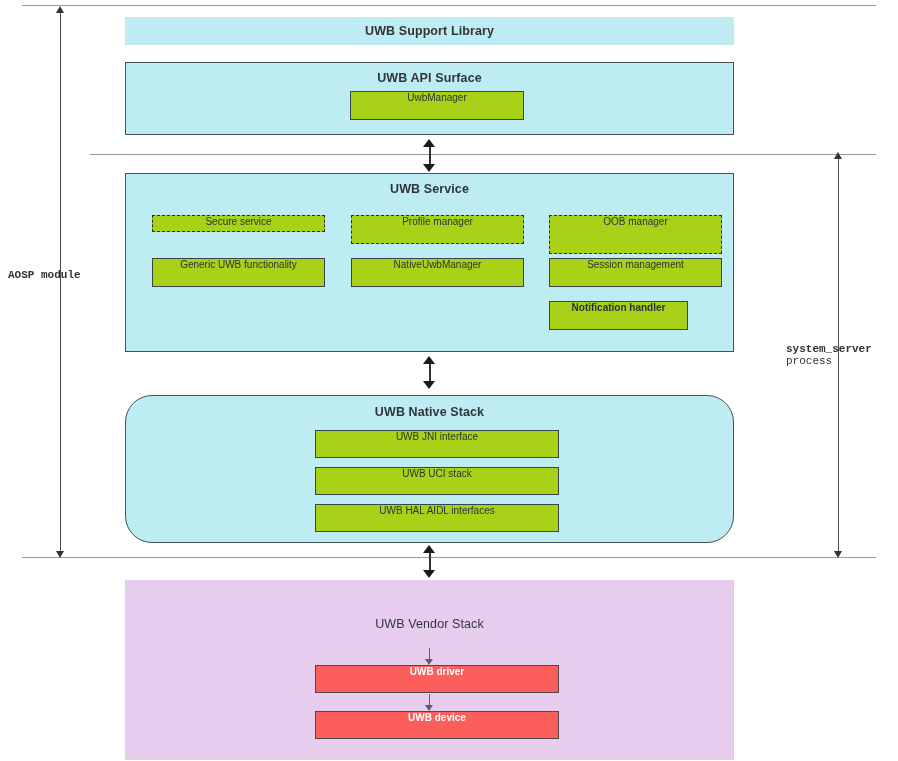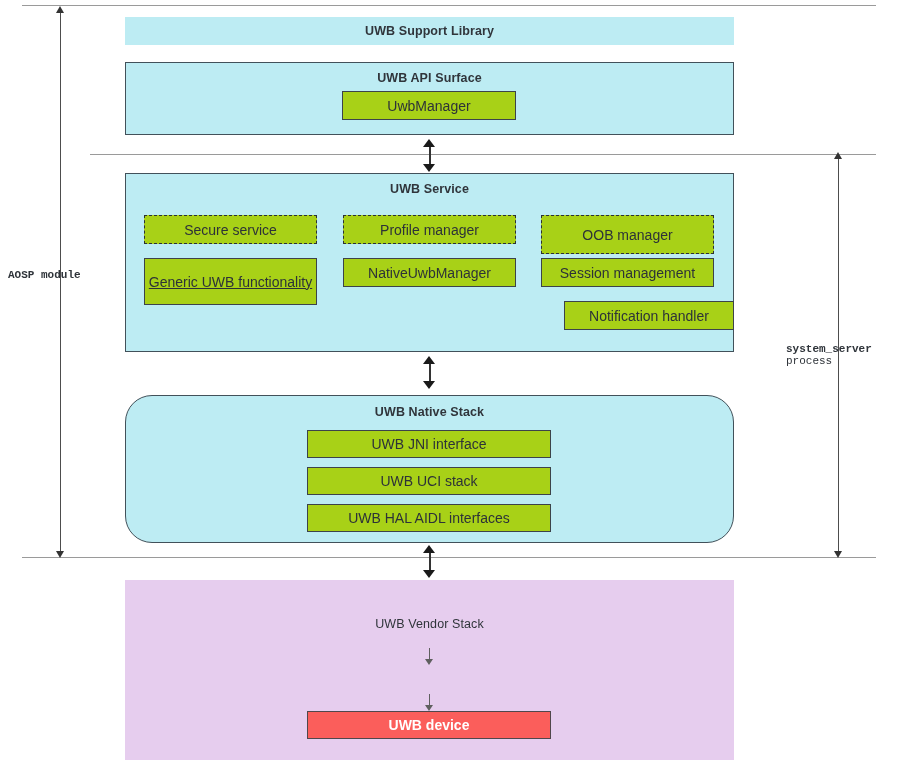--- a/index.html
+++ b/index.html
@@ -99,25 +99,25 @@
     color: #30353b;
     letter-spacing: 0.1px;
   }
   .layer-title.normal { font-weight: normal; color: #30353b; margin-top: 28px; }
 
   
   .box {
     position: absolute;
     box-sizing: border-box;
     display: flex;
-    align-items: center;
     justify-content: center;
-    font-size: 14px;
+    font-size: 10px;
     color: #2d3238;
     text-align: center;
+    margin-left: 8px;
   }
   .box.green {
     background: #a8d117;
     border: 1.3px solid #3c434a;
   }
   .box.green.dashed {
     border: 1.6px dashed #2c3036;
   }
   .box.red {
     background: #fb5e5b;
@@ -179,41 +179,41 @@
   <div class="connector" style="left:422px; top:139px; height:33px;">
     <div class="shaft"></div>
     <div class="head up"></div>
     <div class="head down"></div>
   </div>
 
   <div class="layer fill-blue" style="left:125px; top:173px; width:609px; height:179px;">
     <div class="layer-title" style="top:8px;">UWB Service</div>
   </div>
 
-  <div class="box green dashed" style="left:144px; top:215px; width:173px; height:29px;">
+  <div class="box green dashed" style="left:144px; top:215px; width:173px; height:17px;">
     <span>Secure service</span>
   </div>
   <div class="box green dashed" style="left:343px; top:215px; width:173px; height:29px;">
     <span>Profile manager</span>
   </div>
   <div class="box green dashed" style="left:541px; top:215px; width:173px; height:39px;">
     <span>OOB manager</span>
   </div>
 
-  <div class="box green" style="left:144px; top:258px; width:173px; height:47px;text-decoration:underline;">
+  <div class="box green" style="left:144px; top:258px; width:173px; height:29px;">
     <span>Generic UWB functionality</span>
   </div>
   <div class="box green" style="left:343px; top:258px; width:173px; height:29px;">
     <span>NativeUwbManager</span>
   </div>
   <div class="box green" style="left:541px; top:258px; width:173px; height:29px;">
     <span>Session management</span>
   </div>
 
-  <div class="box green" style="left:564px; top:301px; width:170px; height:29px;">
+  <div class="box green" style="left:541px; top:301px; width:139px; height:29px;font-weight:bold;">
     <span>Notification handler</span>
   </div>
 
   <div class="connector" style="left:422px; top:356px; height:33px;">
     <div class="shaft"></div>
     <div class="head up"></div>
     <div class="head down"></div>
   </div>
 
   <div class="layer fill-blue" style="left:125px; top:395px; width:609px; height:148px;border-radius:27px;">
@@ -235,20 +235,23 @@
     <div class="head down"></div>
   </div>
 
   <div class="layer fill-purple" style="left:125px; top:580px; width:609px; height:180px;">
     <div class="layer-title normal" style="top:9px;">UWB Vendor Stack</div>
   </div>
   <div class="thinarrow" style="left:425px; top:648px; height:17px;">
     <div class="shaft"></div>
     <div class="head"></div>
   </div>
+  <div class="box red" style="left:307px; top:665px; width:244px; height:28px;">
+    <span>UWB driver</span>
+  </div>
   <div class="thinarrow" style="left:425px; top:694px; height:17px;">
     <div class="shaft"></div>
     <div class="head"></div>
   </div>
   <div class="box red" style="left:307px; top:711px; width:244px; height:28px;">
     <span>UWB device</span>
   </div>
 
 </div>
 

